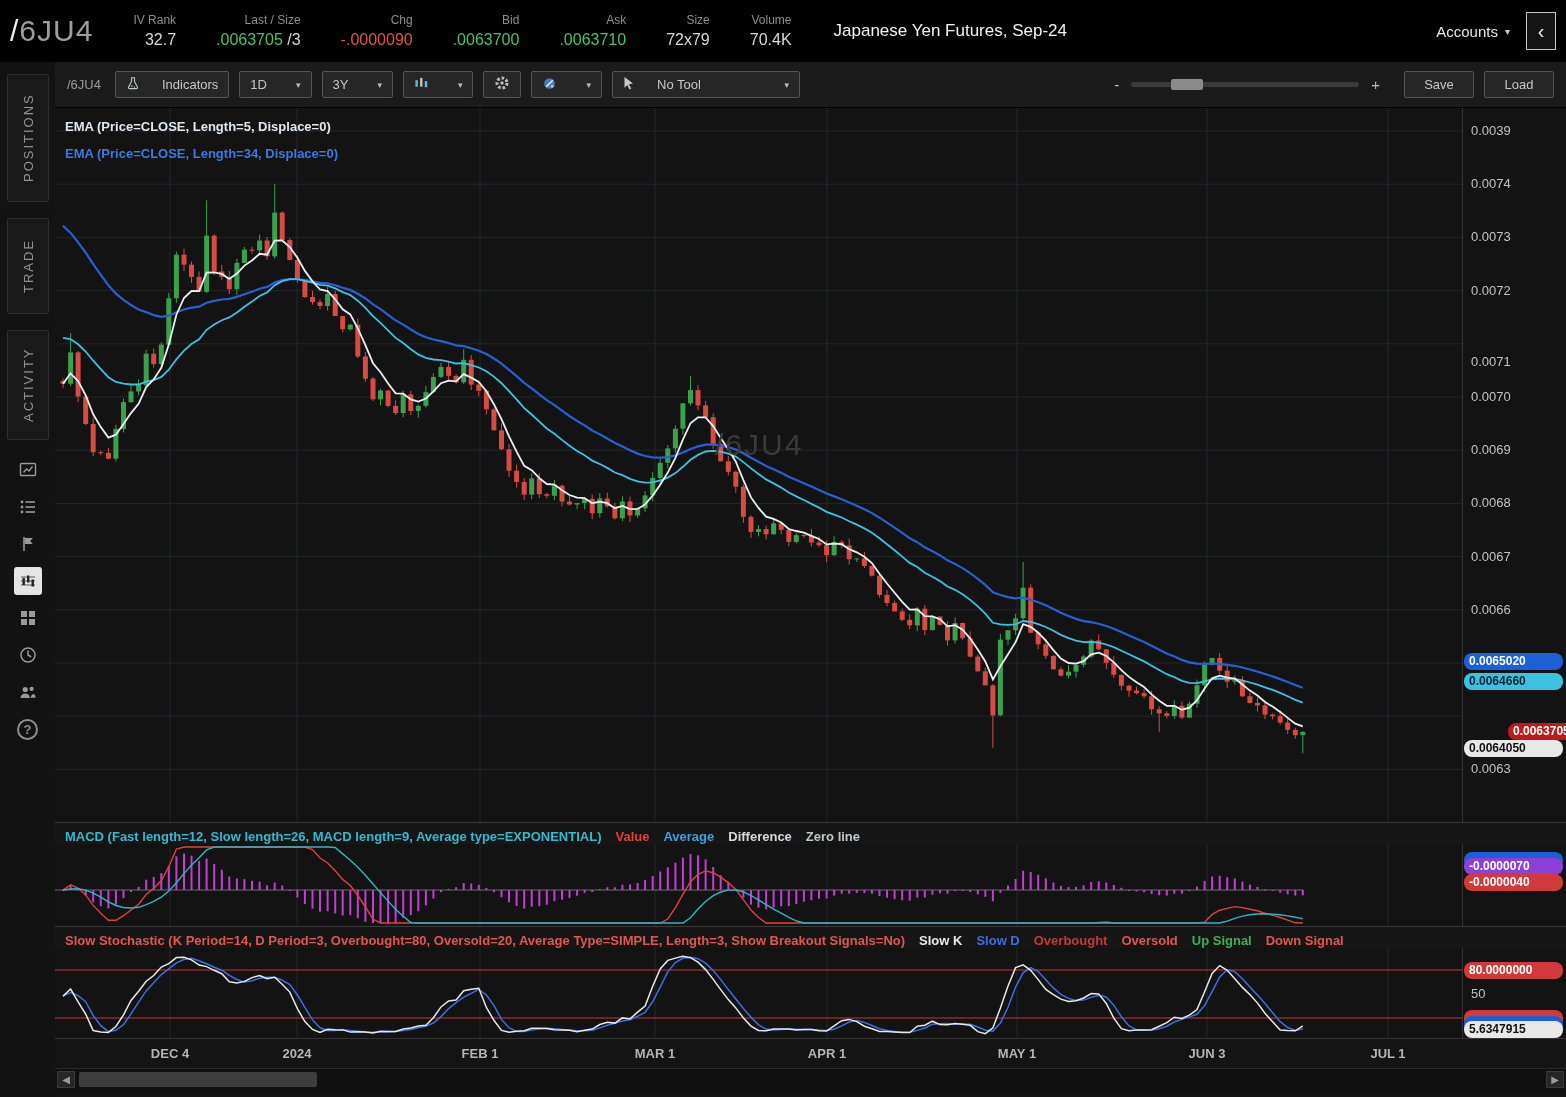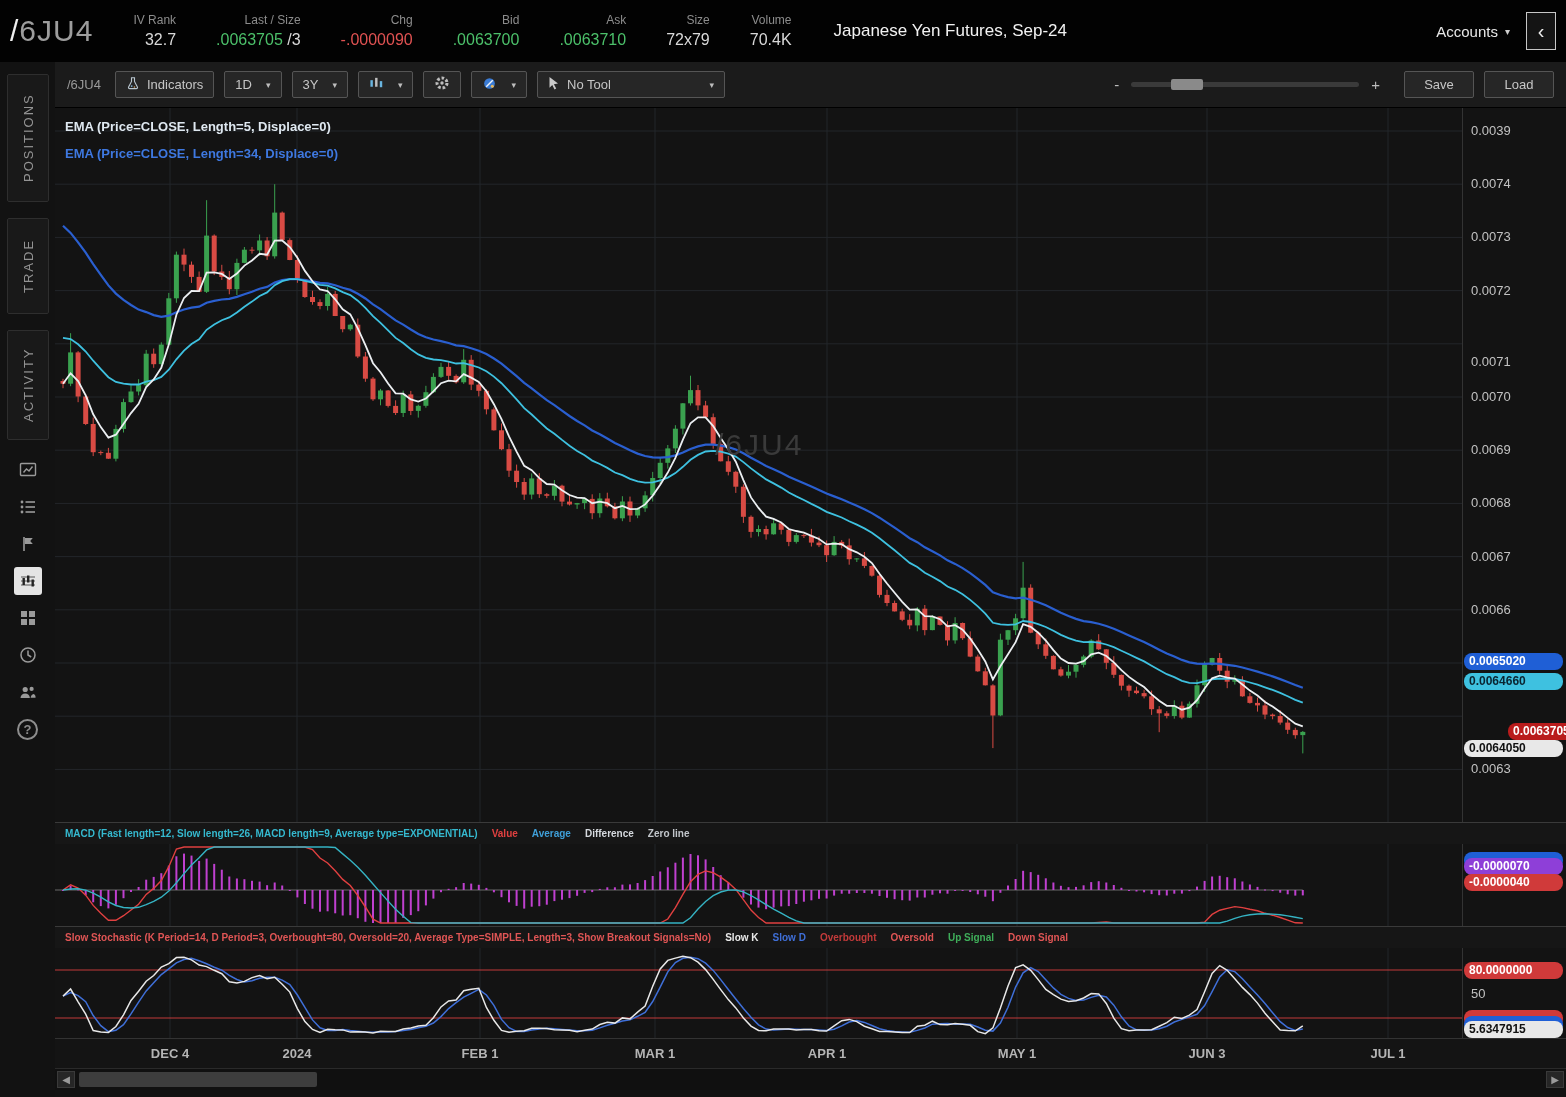--- a/index.html
+++ b/index.html
@@ -33,43 +33,43 @@
   .help-circle { width:21px; height:21px; border:2px solid #8d8d8d; border-radius:50%; color:#8d8d8d;
     font-size:13px; font-weight:bold; display:flex; align-items:center; justify-content:center; }
 
   #chart-col { flex:1; display:flex; flex-direction:column; background:#131313; }
 
   
   #toolbar { height:46px; display:flex; align-items:center; background:#1b1b1b; padding:0 12px; gap:10px;
     border-bottom:1px solid #000; }
   .tb-sym { color:#9a9a9a; font-size:13px; margin-right:4px; }
   .tb-btn { height:27px; background:#262626; border:1px solid #555; border-radius:2px; color:#c6c6c6;
-    font-size:13px; display:flex; align-items:center; padding:0 10px; gap:7px; white-space:nowrap; }
+    font-size:13px; display:flex; align-items:center; padding:0 10px; gap:22px; white-space:nowrap; }
   .caret-sm { font-size:9px; color:#bdbdbd; margin-left:7px; }
   .zoom-wrap { margin-left:auto; display:flex; align-items:center; gap:12px; color:#bdbdbd; font-size:15px; }
   .zoom-track { width:228px; height:5px; background:#3a3a3a; border-radius:3px; position:relative; }
   .zoom-handle { position:absolute; left:40px; top:-3px; width:32px; height:11px; background:#8a8a8a; border-radius:2px; }
   .tb-right { margin-left:14px; }
 
   
   #chart-stack { flex:1; display:flex; flex-direction:column; }
   .pane { display:flex; }
   .plot { position:relative; width:1407px; overflow:hidden; }
   .axiscol { position:relative; width:104px; border-left:1px solid #333; }
   #main-pane { height:714px; }
   #macd-pane { height:82px; }
   #stoch-pane { height:90px; }
   .pane svg { display:block; }
 
   .tick { position:absolute; left:8px; color:#c2c2c2; font-size:13px; }
   .bubble { position:absolute; left:1px; width:99px; height:17px; font-size:12px; font-weight:bold;
     line-height:17px; padding-left:5px; border-radius:8px; }
 
-  .pane-header { height:22px; display:flex; align-items:center; background:#161616; border-top:1px solid #3a3a3a;
-    font-size:10px; font-weight:bold; padding-left:10px; gap:14px; white-space:nowrap; overflow:hidden; }
+  .pane-header { height:22px; display:flex; align-items:flex-end; background:#161616; border-top:1px solid #3a3a3a;
+    font-size:13px; font-weight:bold; padding-left:10px; gap:14px; white-space:nowrap; overflow:hidden; }
   .pane-title { flex-shrink:0; }
   .legend-item { flex-shrink:0; }
 
   #ema-labels { position:absolute; left:10px; top:5px; }
   .ema-label { font-size:13px; font-weight:bold; height:27px; line-height:27px; }
   #watermark { position:absolute; left:660px; top:320px; font-size:30px; color:#3a3a3a; letter-spacing:2px; }
 
   #time-axis { height:30px; position:relative; border-top:1px solid #333; background:#141414; }
   #time-axis span { position:absolute; top:7px; transform:translateX(-50%); color:#b5b5b5; font-size:13px; font-weight:bold; }
 

